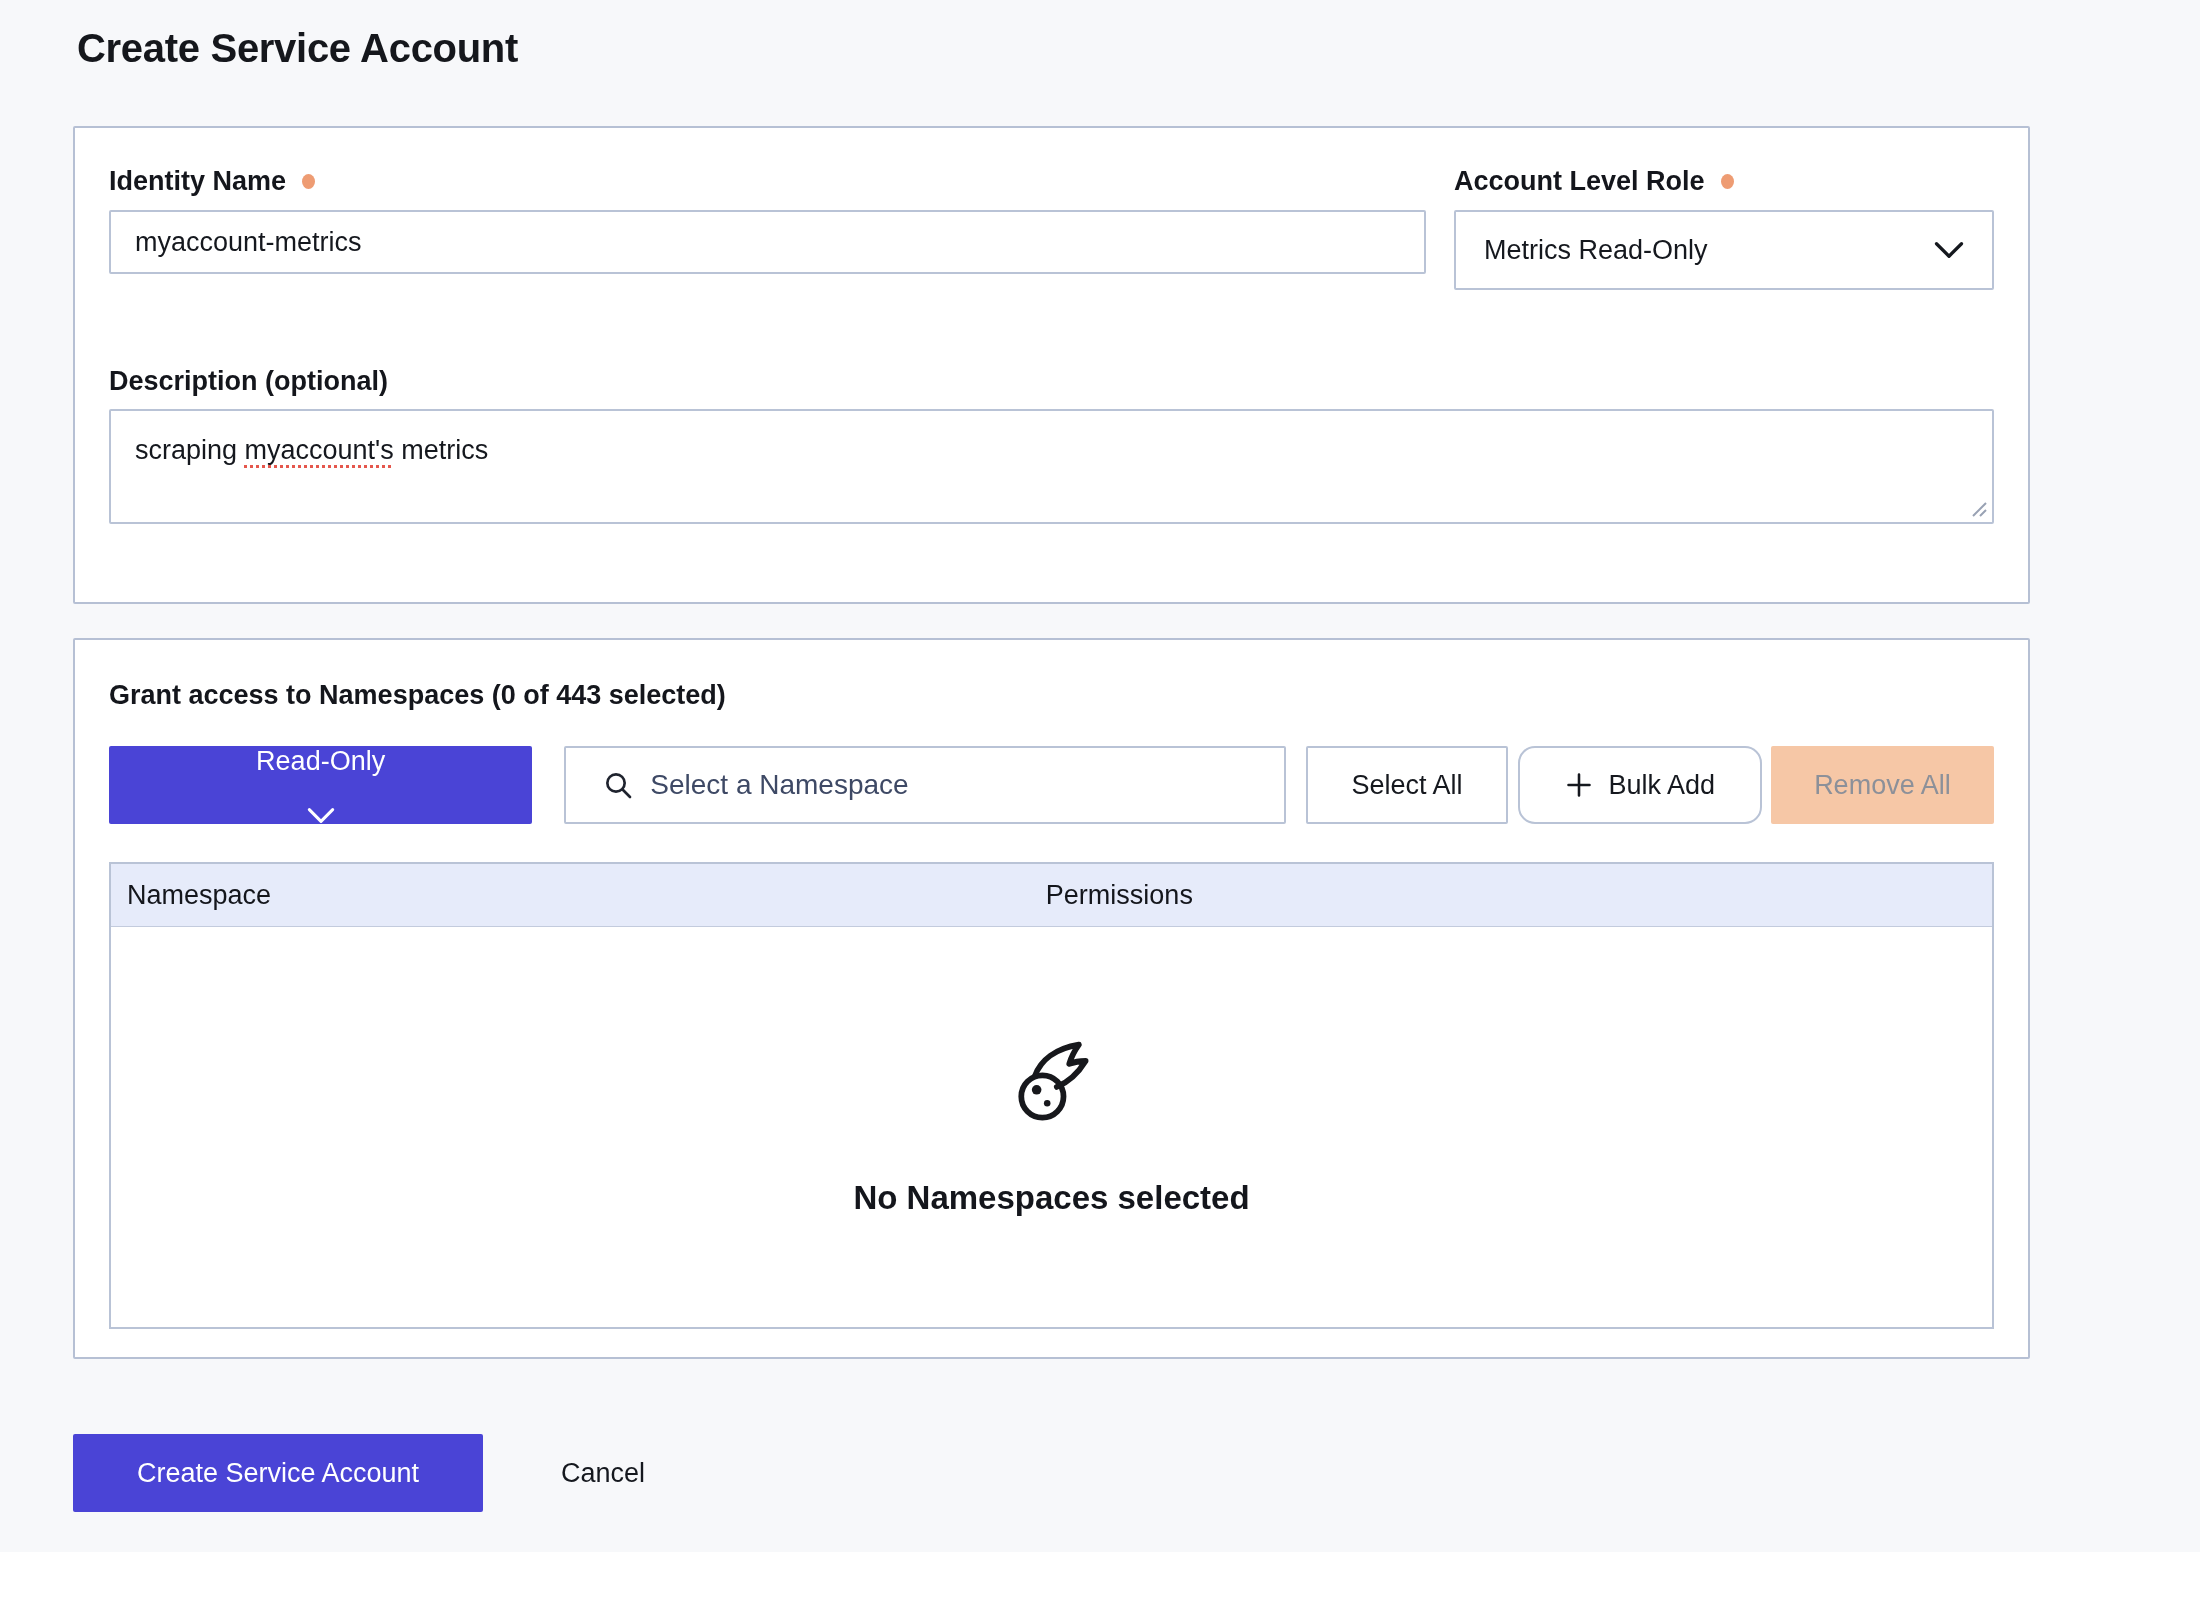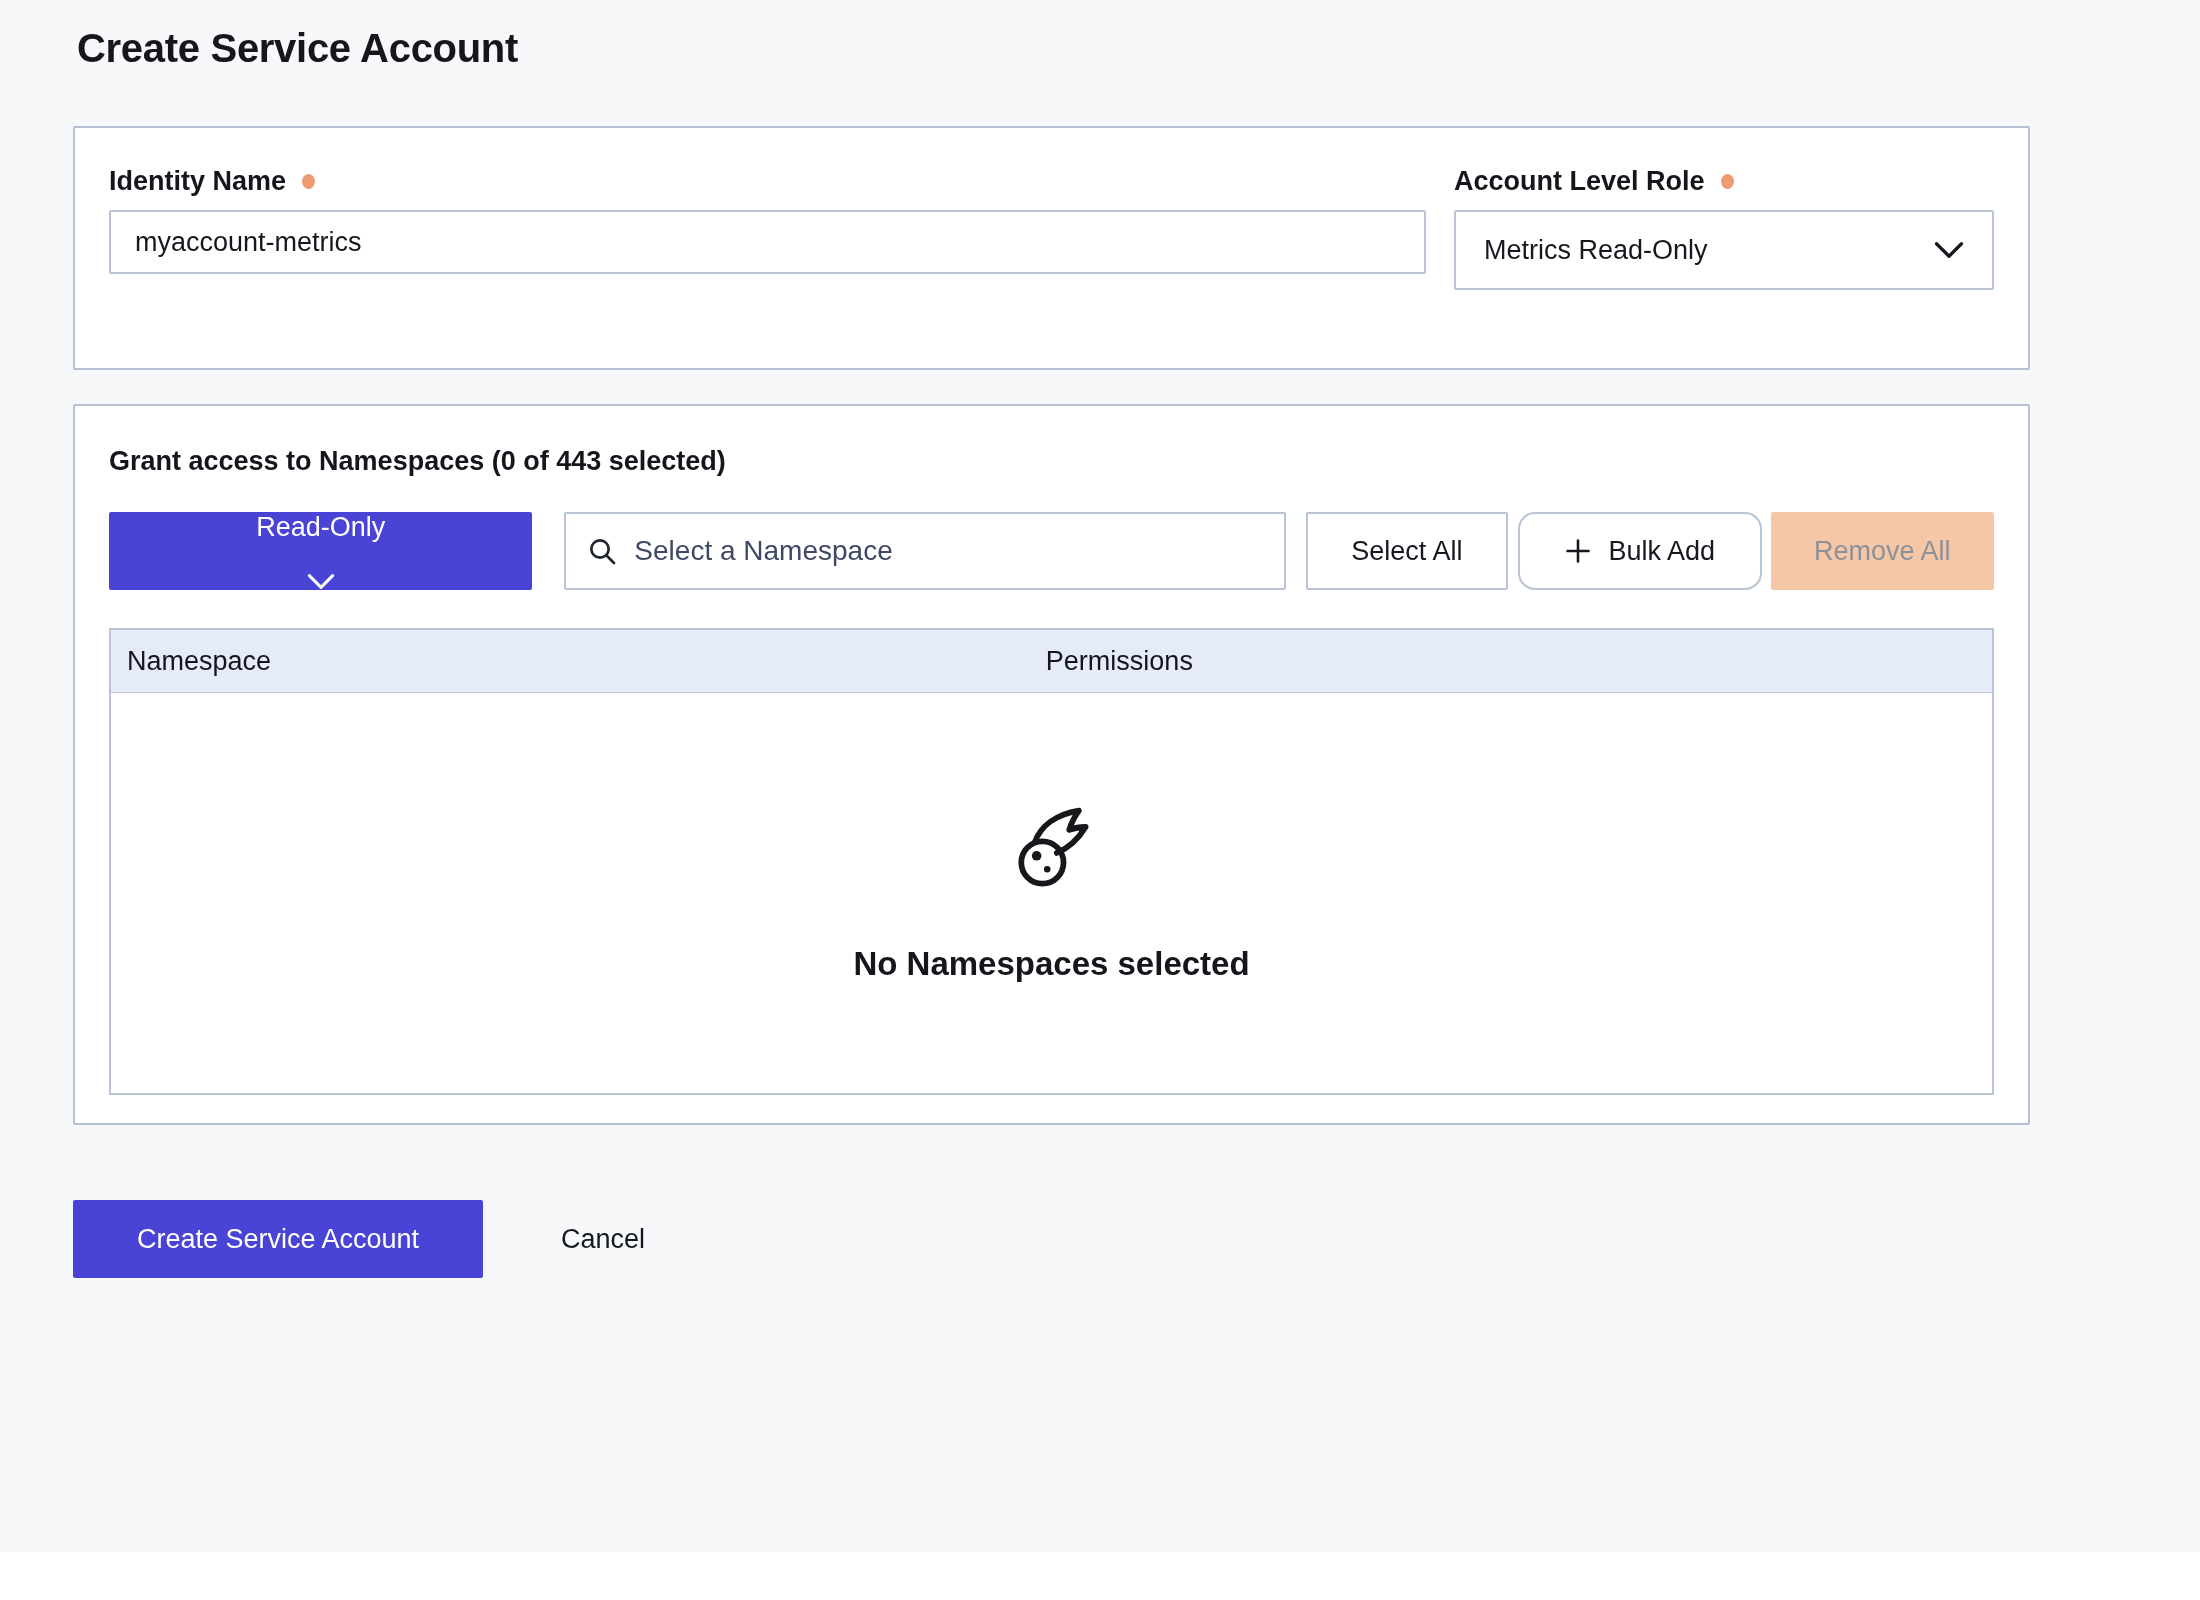--- a/index.html
+++ b/index.html
@@ -131,21 +131,21 @@
     flex-direction: column;
   }
   .search-wrap {
     margin-left: 32px;
     width: 730px;
     border: 2px solid #b9c3d6;
     border-radius: 2px;
     background: #fff;
     display: flex;
     align-items: center;
-    padding: 0 20px;
+    padding: 0 36px;
     justify-content: flex-end;
   }
   .search-wrap input {
     border: none;
     outline: none;
     flex: 1;
     font-family: "Liberation Sans", sans-serif;
     font-size: 28px;
     color: #3e4965;
     margin-left: 16px;
@@ -247,20 +247,33 @@
         <span>Metrics Read-Only</span>
         <span>
           <svg width="30" height="18" viewBox="0 0 24 14" fill="none">
             <path d="M2 2 L12 12 L22 2" stroke="#15181e" stroke-width="2.6" stroke-linecap="round" stroke-linejoin="round"></path>
           </svg>
         </span>
       </div>
     </div>
   </div>
 
+  <div class="desc-group">
+    <div class="field-label">
+      <span>Description (optional)</span>
+    </div>
+    <div class="textarea-box">
+      <span>scraping </span><span class="spell-flag">myaccount's</span><span> metrics</span>
+      <span class="resize-grip">
+        <svg width="20" height="20" viewBox="0 0 20 20">
+          <path d="M17 4 L4 17 M17 11 L11 17" stroke="#99a2b4" stroke-width="2"></path>
+        </svg>
+      </span>
+    </div>
+  </div>
 </section>
 
 <section class="panel panel-2">
   <div class="ns-heading">Grant access to Namespaces (0 of 443 selected)</div>
 
   <div class="controls-row">
     <button class="btn btn-role">
       <span>Read-Only</span>
       <span>
         <svg width="28" height="17" viewBox="0 0 24 14" fill="none">

